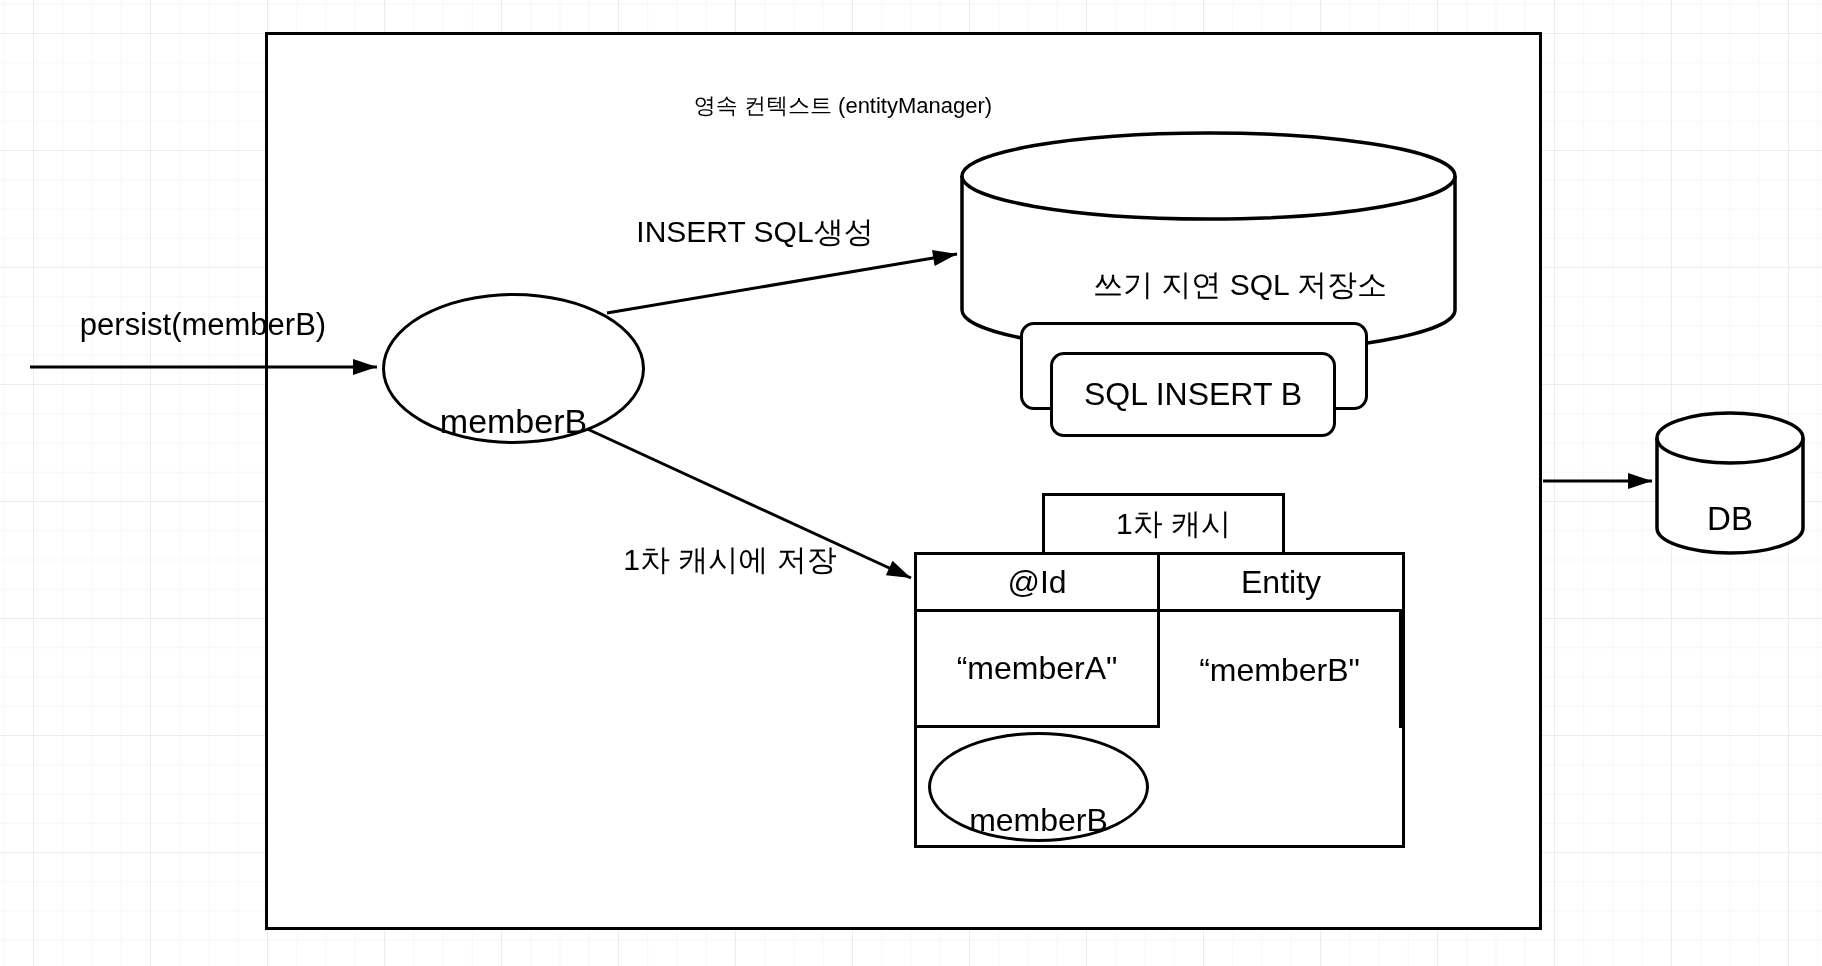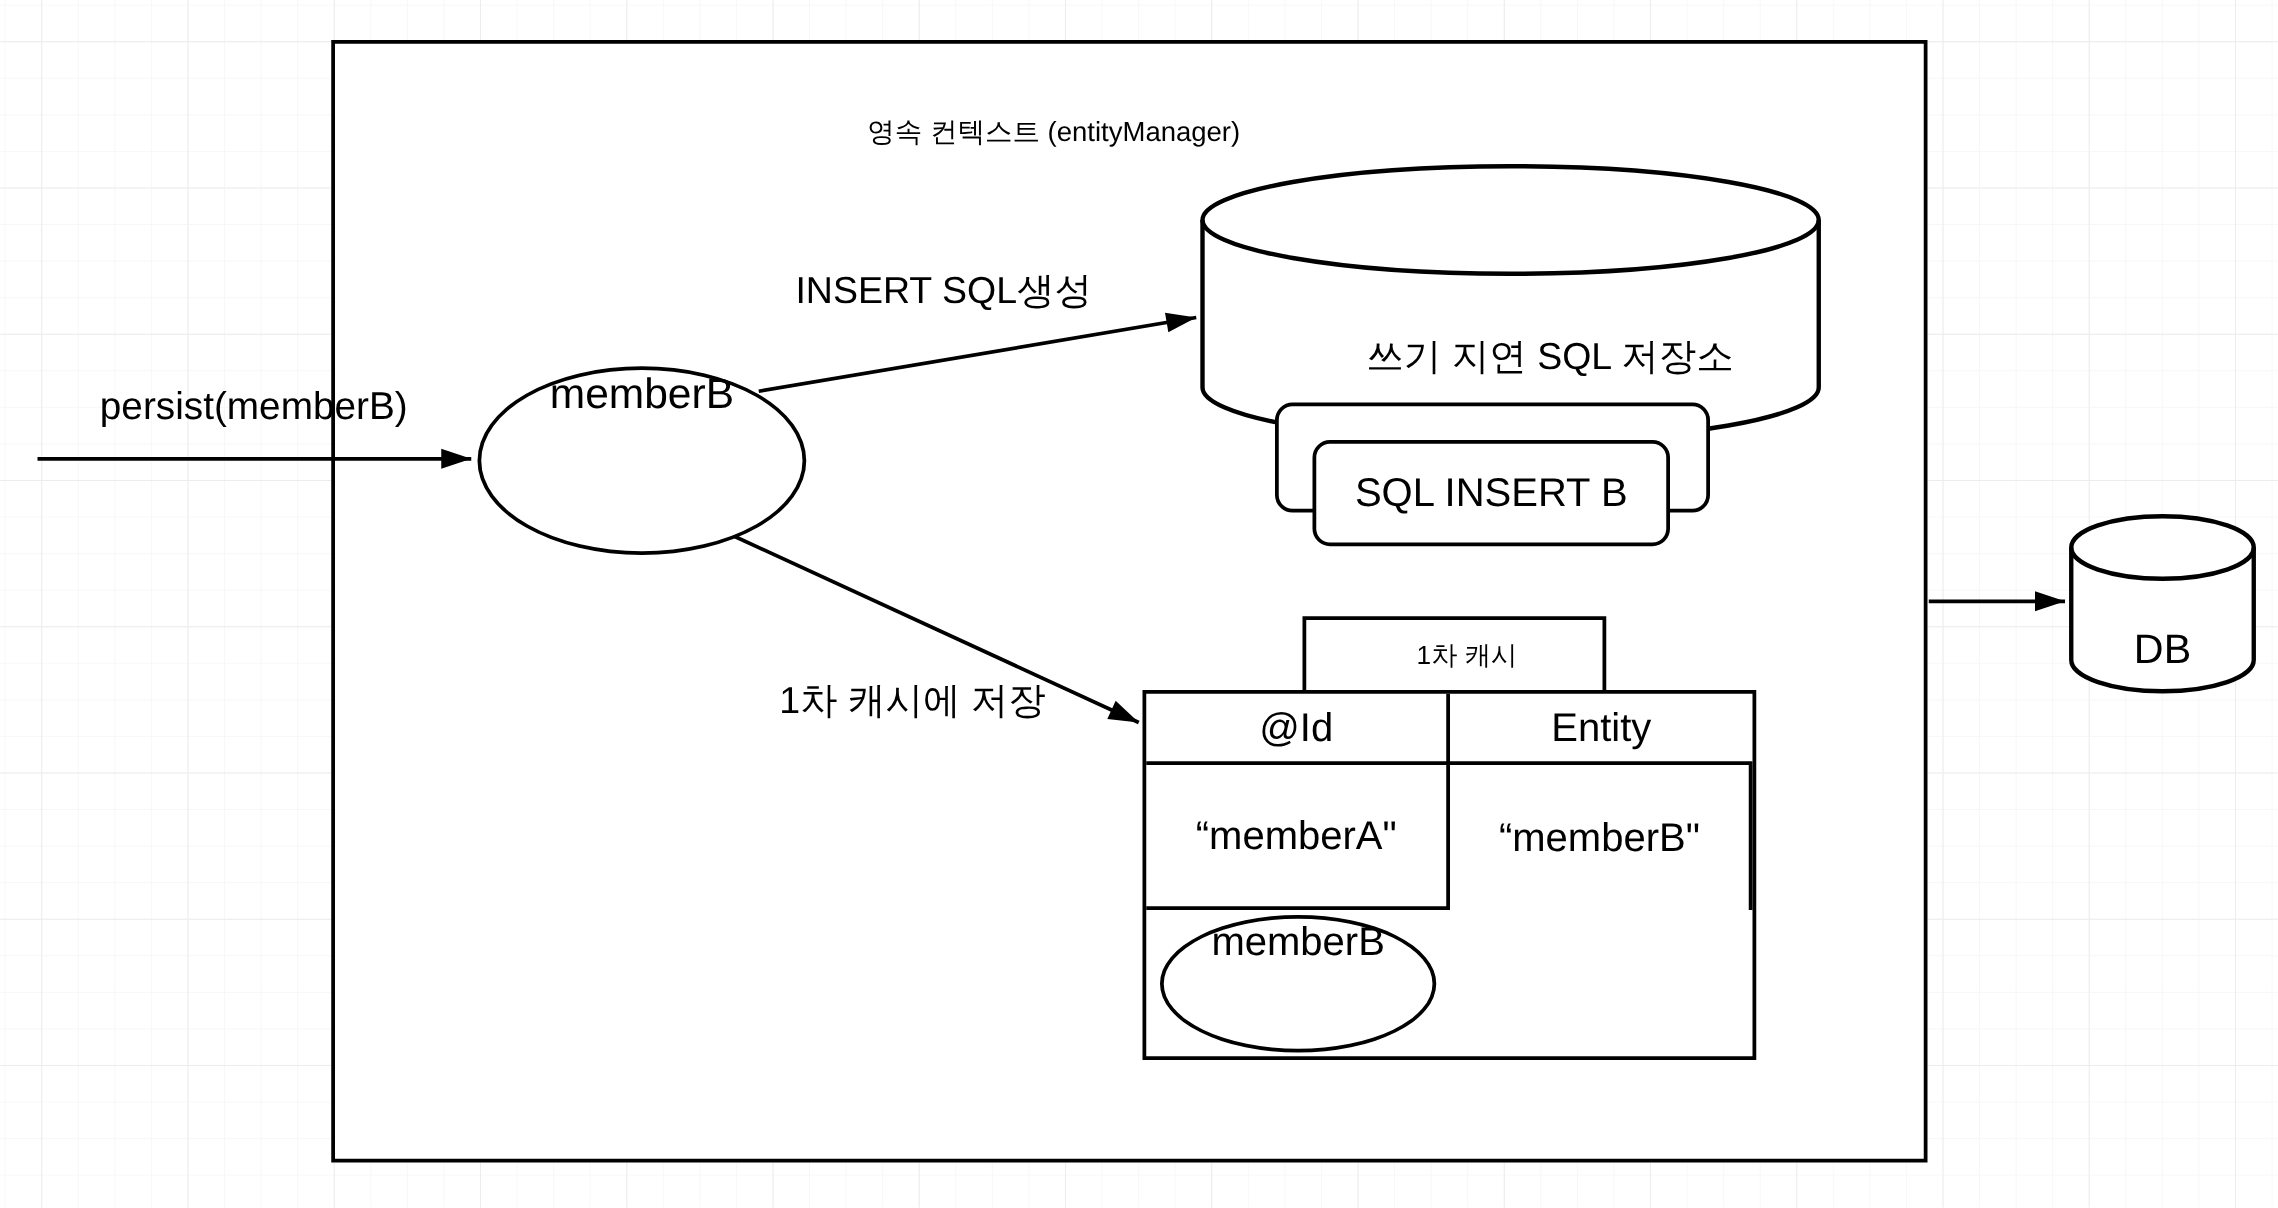--- a/index.html
+++ b/index.html
@@ -29,21 +29,21 @@
     left:623px;top:42px;width:440px;height:40px;
     display:flex;align-items:center;justify-content:center;
     font-size:22px;color:#000;white-space:nowrap;margin-top:44px;
   }
   .label{
     display:flex;align-items:center;justify-content:center;
     font-size:30px;color:#000;white-space:nowrap;
   }
   .ellipse{
     border:3px solid #000;border-radius:50%;background:#fff;
-    display:flex;align-items:flex-start;justify-content:center;
+    display:flex;align-items:flex-end;justify-content:center;
     color:#000;
   }
   .member-ellipse{
     left:382px;top:293px;width:263px;height:151px;
     font-size:34px;
   }
   .svg-layer{position:absolute;left:0;top:0;width:1822px;height:966px;pointer-events:none;}
   .card{
     border:3px solid #000;border-radius:14px;background:#fff;
   }
@@ -54,21 +54,21 @@
     font-size:32px;color:#000;
   }
   .cyl-label{
     left:1010px;top:265px;width:460px;height:40px;
     font-size:30px;
   }
   .cache-tab{
     left:1042px;top:493px;width:243px;height:62px;
     background:#fff;border:3px solid #000;
     display:flex;align-items:center;justify-content:center;
-    font-size:21px;color:#000;padding-left:20px;
+    font-size:30px;color:#000;padding-left:20px;
   }
   .cache-table{
     left:914px;top:552px;width:491px;height:296px;
     background:#fff;border:3px solid #000;
     display:grid;
     grid-template-columns:243px 1fr;
     grid-template-rows:57px 116px 1fr;
   }
   .cell{
     box-sizing:border-box;

